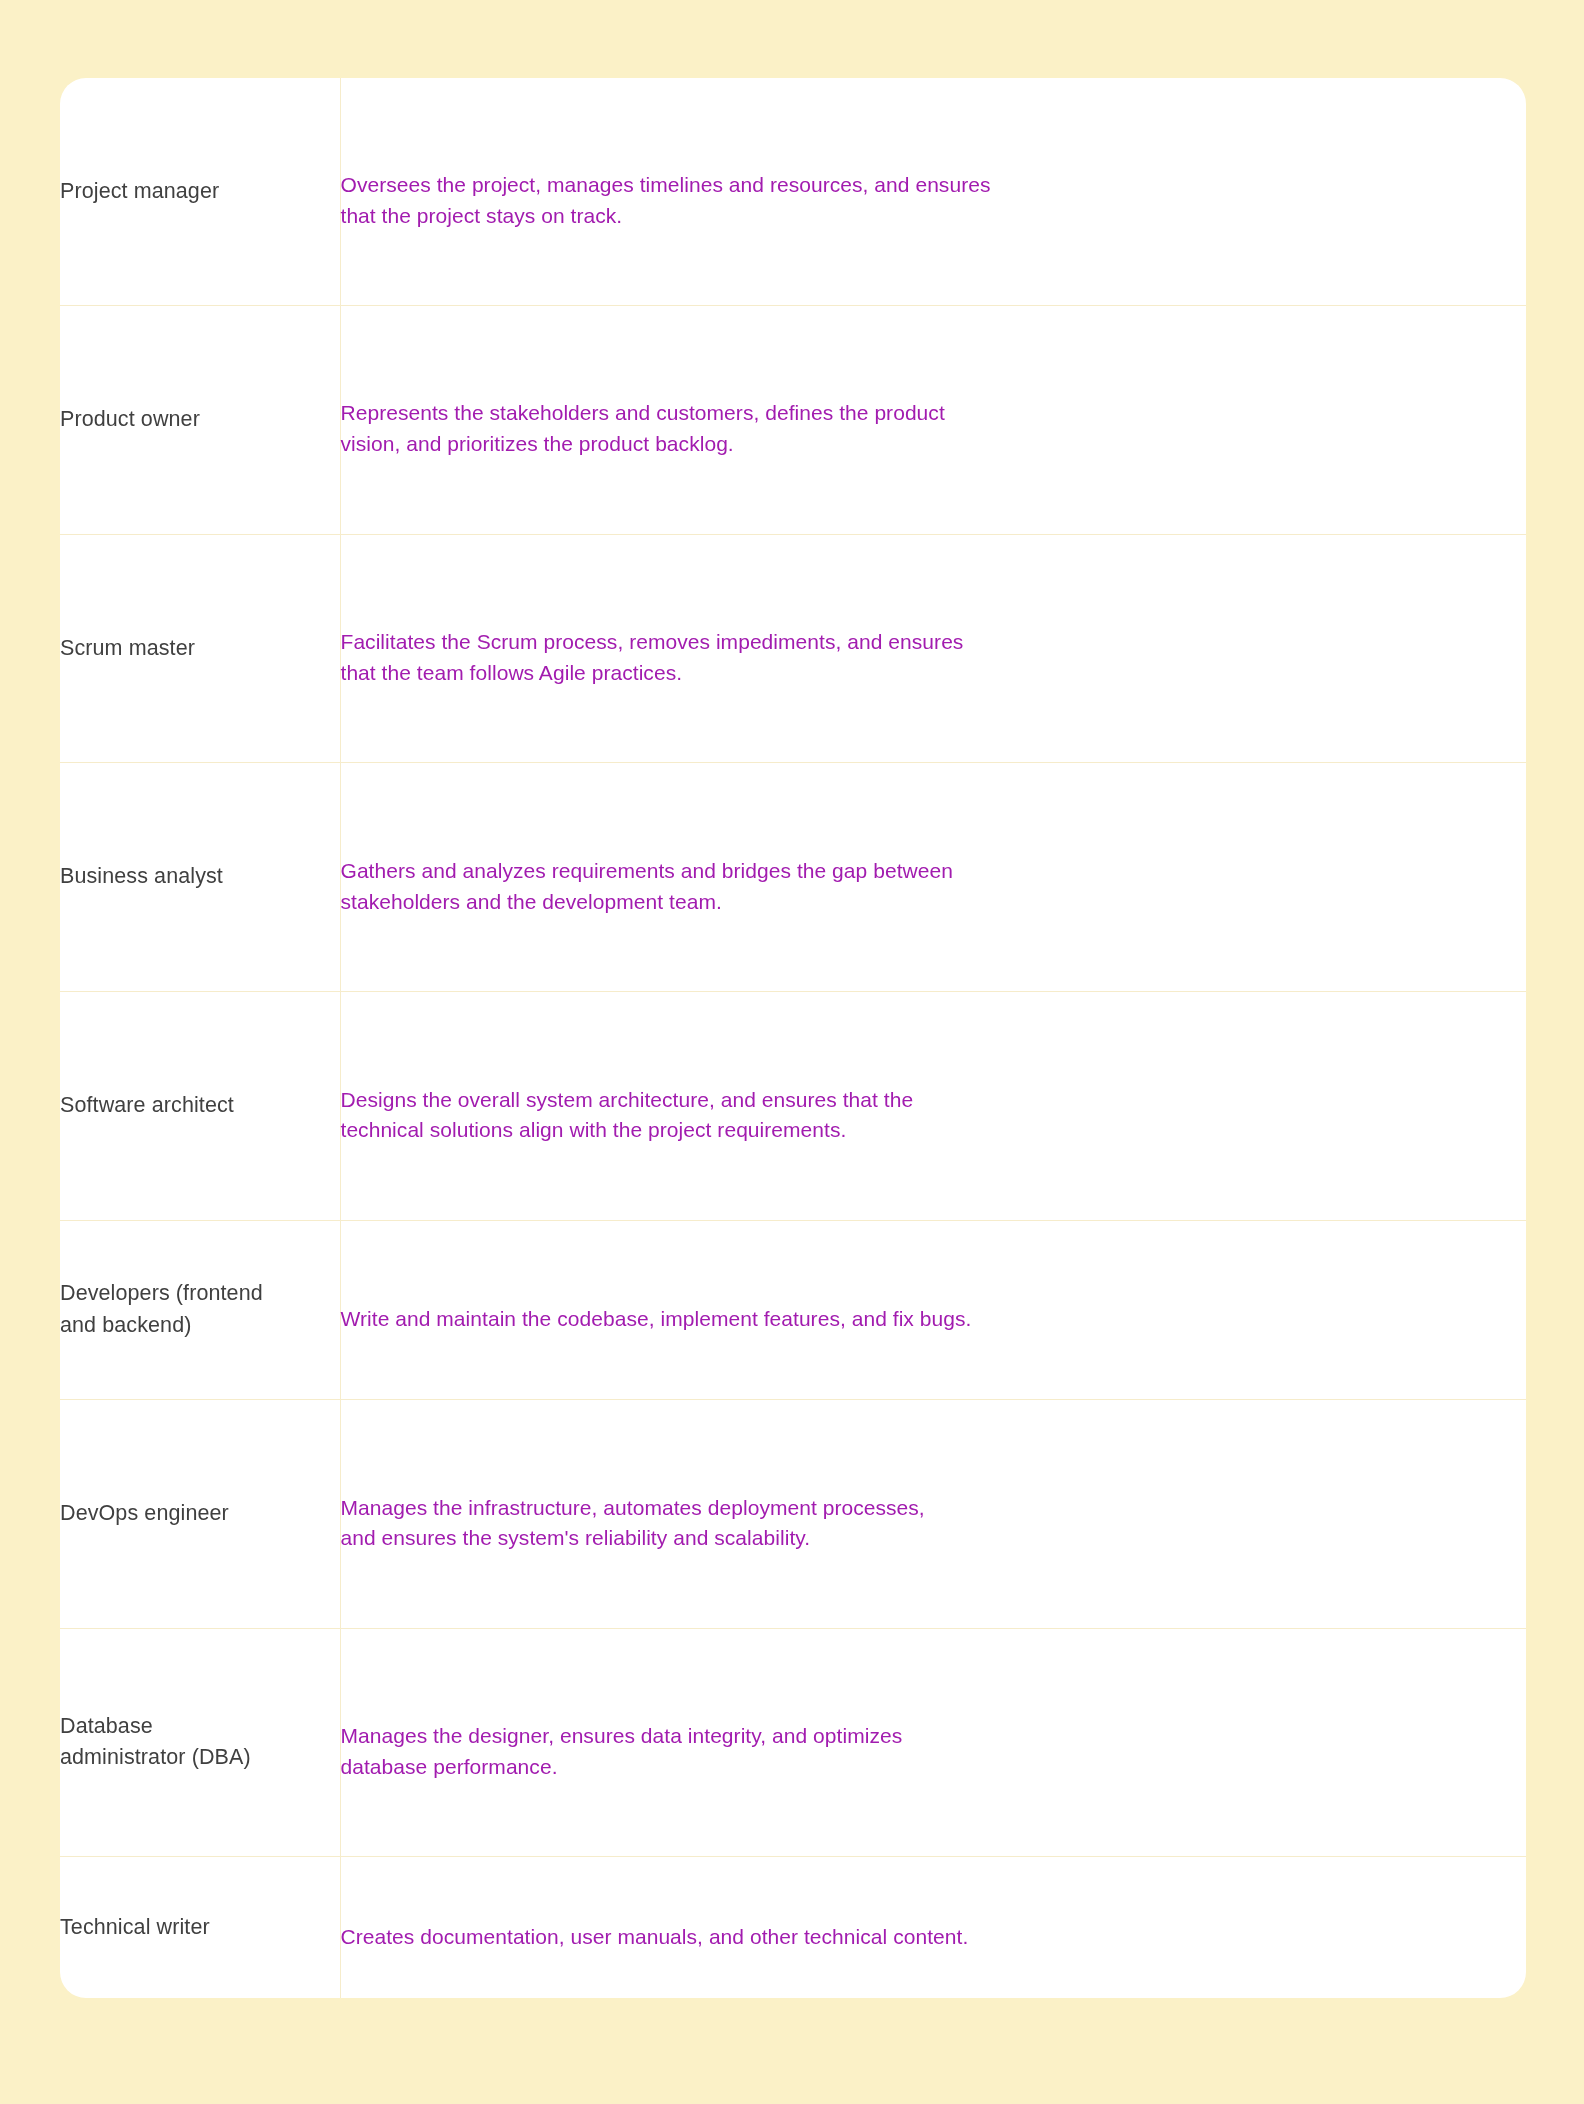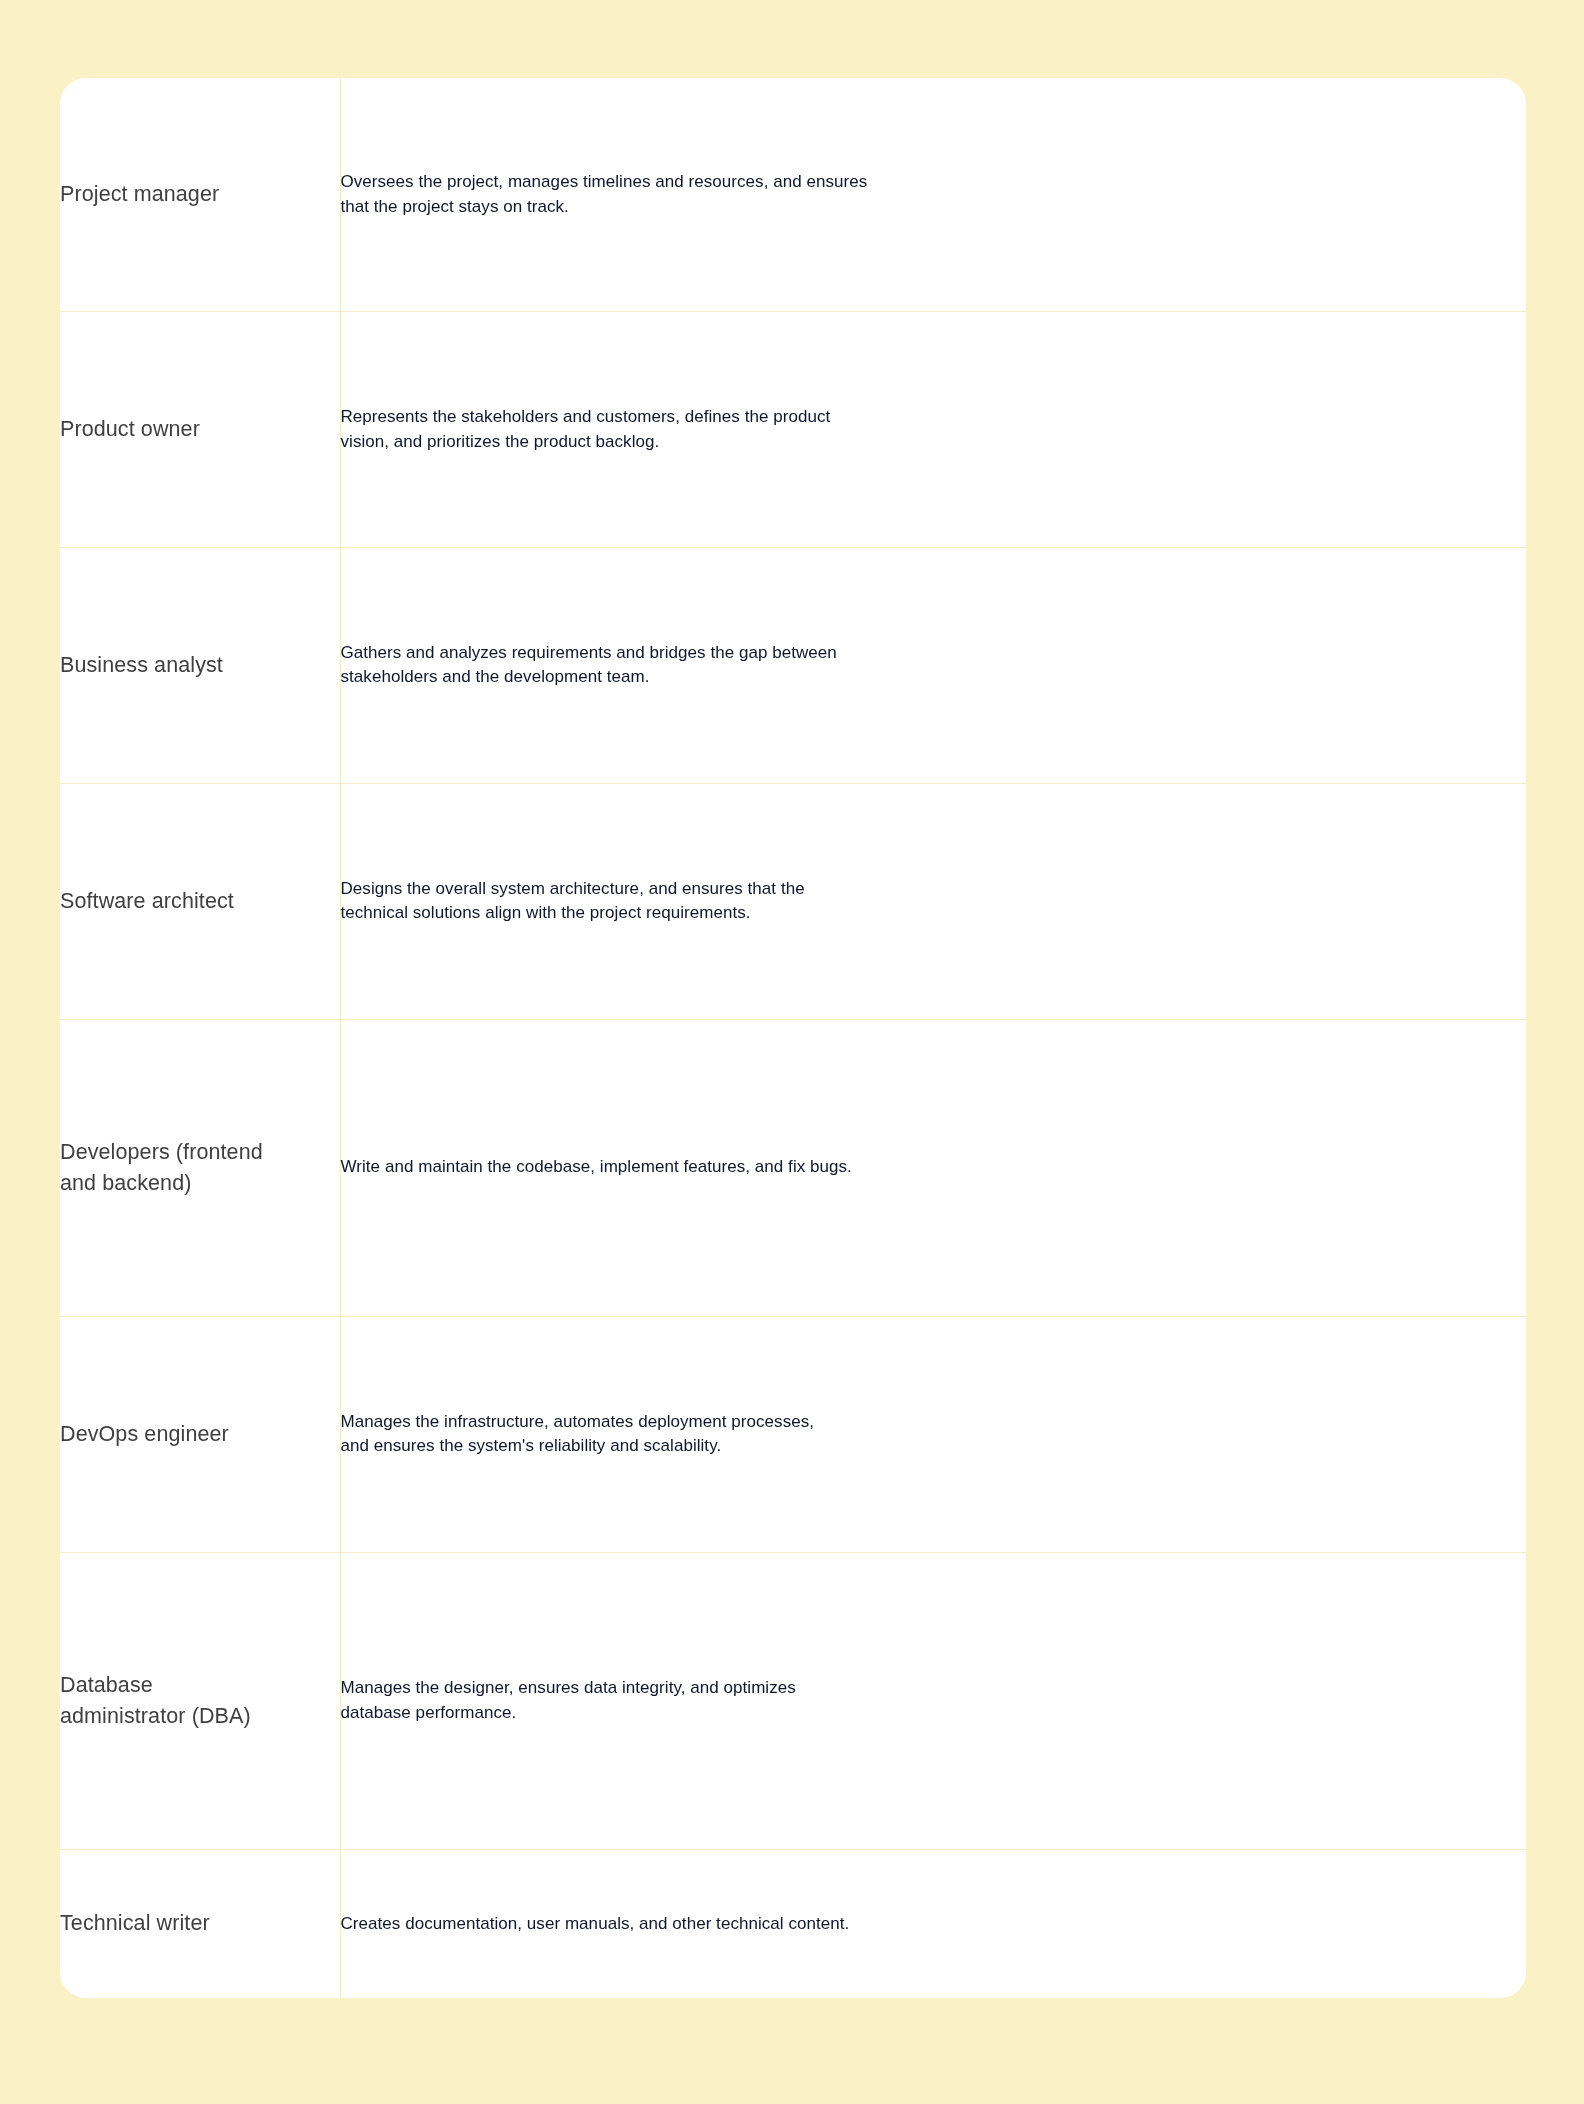--- a/index.html
+++ b/index.html
@@ -69,26 +69,27 @@
   .role-text {
     font-size: 21.5px;
     line-height: 1.46;
     color: #404040;
     letter-spacing: 0.1px;
     font-weight: 400;
     white-space: pre-line;
   }
 
   .desc-text {
-    font-size: 17px;
+    font-size: 21px;
     line-height: 1.46;
-    color: #0f172a;
+    color: #a21caf;
     letter-spacing: 0.05px;
     font-weight: 400;
     white-space: pre-line;
+    margin-top: 19px;
   }
 </style>
 </head>
 <body>
 
 <div class="page">
   <div class="card">
     <table class="roles-table">
       <colgroup>
         <col class="col-role">
@@ -109,20 +110,29 @@
         <tr>
           <td class="role-cell">
             <div class="role-text">Product owner</div>
           </td>
           <td class="desc-cell">
             <div class="desc-text">Represents the stakeholders and customers, defines the product
 vision, and prioritizes the product backlog.</div>
           </td>
         </tr>
 
+        <tr>
+          <td class="role-cell">
+            <div class="role-text">Scrum master</div>
+          </td>
+          <td class="desc-cell">
+            <div class="desc-text">Facilitates the Scrum process, removes impediments, and ensures
+that the team follows Agile practices.</div>
+          </td>
+        </tr>
 
         <tr>
           <td class="role-cell">
             <div class="role-text">Business analyst</div>
           </td>
           <td class="desc-cell">
             <div class="desc-text">Gathers and analyzes requirements and bridges the gap between
 stakeholders and the development team.</div>
           </td>
         </tr>

